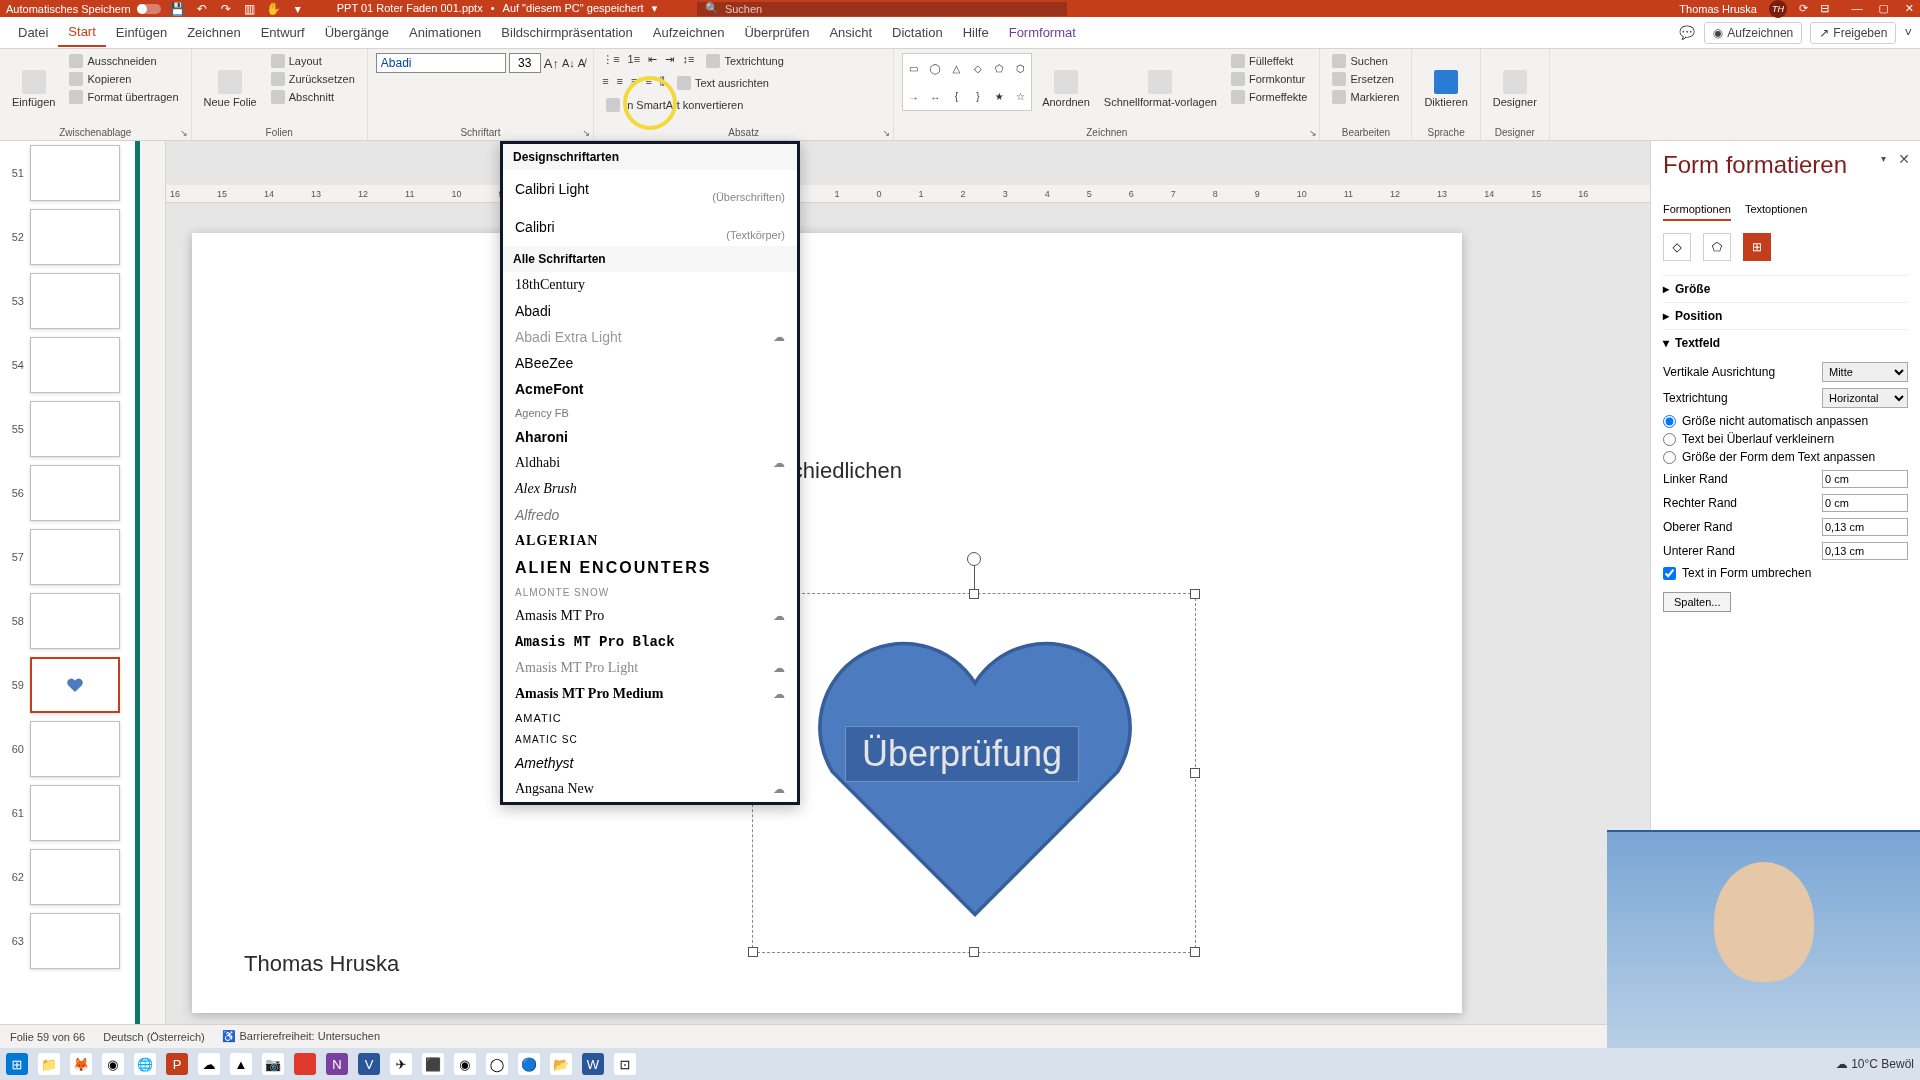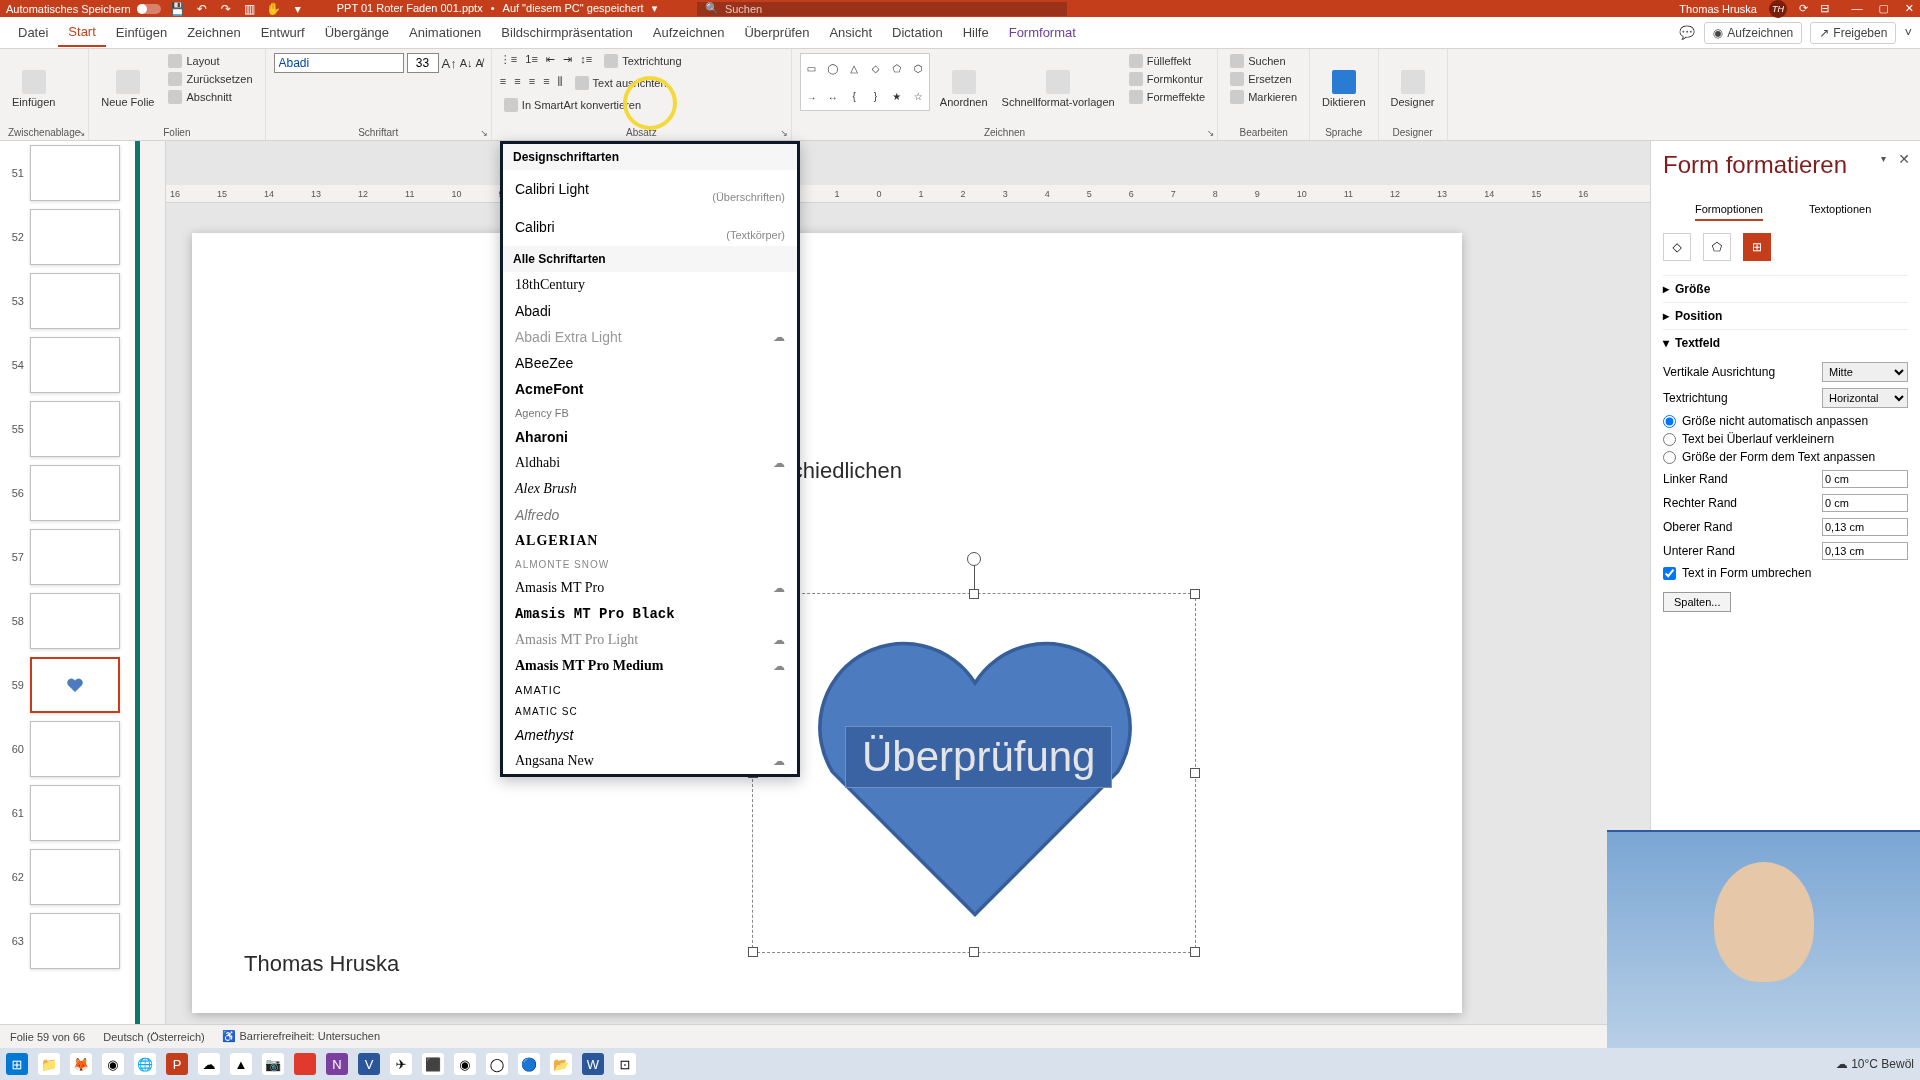--- a/index.html
+++ b/index.html
@@ -61,40 +61,40 @@
 .slide { width: 1270px; height: 780px; background: #fff; margin: 30px 0 0 26px; box-shadow: 0 2px 10px rgba(0,0,0,.25); position: relative; }
 
 
 .slide-text { position: absolute; top: 190px; left: 330px; font-size: 22px; color: #2b2b2b; line-height: 1.45; }
 .slide-text .u { border-bottom: 1px solid #888; }
 .heart-wrap { position: absolute; top: 360px; left: 560px; width: 444px; height: 360px; border: 1px dashed #888; }
 .handle { width: 10px; height: 10px; background: #fff; border: 1px solid #555; position: absolute; }
 .rot { width: 14px; height: 14px; border: 1px solid #555; border-radius: 50%; background: #fff; position: absolute; top: -42px; left: 50%; transform: translateX(-50%); }
 .rot-line { position: absolute; width: 1px; height: 28px; background: #555; top: -28px; left: 50%; }
 .heart { position: absolute; top: 8px; left: 44px; width: 356px; height: 340px; }
-.heart-text { position: absolute; top: 132px; left: 92px; background: #3a63a3; color: #e4e4e4; font-size: 42px; padding: 6px 16px; border: 1px solid rgba(255,255,255,.3); }
+.heart-text { position: absolute; top: 132px; left: 92px; background: #3a63a3; color: #e4e4e4; font-size: 36px; padding: 6px 16px; border: 1px solid rgba(255,255,255,.3); }
 .author { position: absolute; bottom: 36px; left: 52px; font-size: 22px; color: #2b2b2b; }
 
 
 .font-dropdown { position: absolute; top: 0px; left: 360px; width: 300px; background: #fff; border: 3px solid #0f172a; box-shadow: 0 4px 14px rgba(0,0,0,.25); z-index: 500; font-size: 14px; max-height: 720px; overflow-y: auto; }
 .fd-header { font-weight: bold; background: #f6f6f6; padding: 6px 10px; font-size: 12px; }
 .fd-item { padding: 5px 12px; display: flex; justify-content: space-between; align-items: center; cursor: pointer; }
 .fd-item .hint { color: #888; font-size: 11px; margin-top: 16px; }
 .fd-item .cloud { color: #888; font-size: 12px; }
 
 
 .hl { position: absolute; top: 76px; left: 623px; width: 54px; height: 54px; border: 4px solid #f3d93a; border-radius: 50%; z-index: 600; pointer-events: none; }
 
 
 .pane { width: 270px; background: #fff; border-left: 1px solid #d4d4d4; padding: 10px 12px; font-size: 12px; position: relative; }
 .pane h2 { font-size: 24px; font-weight: normal; color: #7f1d1d; margin-bottom: 24px; }
 .pane .close-x { position: absolute; top: 10px; right: 10px; font-size: 14px; color: #555; cursor: pointer; }
 .pane .drop-x { position: absolute; top: 12px; right: 34px; font-size: 10px; color: #555; }
 .pane-tabs { display: flex; gap: 14px; font-size: 11px; margin: 6px 0 12px 0; }
-.pane-tabs .pt { padding-bottom: 4px; cursor: pointer; margin-left: 32px; }
+.pane-tabs .pt { padding-bottom: 4px; cursor: pointer; }
 .pane-tabs .pt.active { border-bottom: 2px solid #c43e1c; }
 .pane-icons { display: flex; gap: 12px; margin-bottom: 14px; }
 .pane-icons .pi { width: 28px; height: 28px; border: 1px solid #d0d0d0; display: flex; align-items: center; justify-content: center; }
 .pane-icons .pi.active { background: #c43e1c; border-color: #c43e1c; color: #fff; }
 .section-row { padding: 6px 0; border-top: 1px solid #eee; cursor: pointer; font-size: 12px; font-weight: bold; display: flex; align-items: center; gap: 6px; }
 .field-row { display: flex; align-items: center; justify-content: space-between; margin: 6px 0; font-size: 12px; }
 .field-row select, .field-row input { width: 86px; font-size: 11px; padding: 2px; border: 1px solid #aaa; }
 .radio-row, .check-row { display: flex; align-items: center; gap: 6px; margin: 4px 0; font-size: 12px; }
 .pane-btn { margin-top: 8px; padding: 3px 10px; border: 1px solid #999; background: #f3f3f3; font-size: 11px; cursor: pointer; }
 
@@ -181,20 +181,34 @@
   </div>
 </div>
 
 <div class="ribbon">
   <div class="group">
     <div class="group-content">
       <div class="big-btn">
           <div class="icon"></div>
           <span>Einfügen</span>
         </div>
+      <div class="stack">
+        <div class="small-btn">
+            <span class="i"></span>
+            <span>Ausschneiden</span>
+          </div>
+        <div class="small-btn">
+            <span class="i"></span>
+            <span>Kopieren</span>
+          </div>
+        <div class="small-btn">
+            <span class="i"></span>
+            <span>Format übertragen</span>
+          </div>
+      </div>
     </div>
     <div class="group-label">Zwischenablage</div>
     <span class="dialog-launcher">↘</span>
   </div>
 
   <div class="group">
     <div class="group-content">
       <div class="big-btn">
           <div class="icon"></div>
           <span>Neue Folie</span>
@@ -516,20 +530,23 @@
           <div class="fd-item">
             <span style="font-style:italic;font-family:cursive;">Alex Brush</span>
           </div>
           <div class="fd-item">
             <span style="font-style:italic;color:#777;">Alfredo</span>
           </div>
           <div class="fd-item">
             <span style="font-family:serif;letter-spacing:1px;font-weight:bold;">ALGERIAN</span>
           </div>
           <div class="fd-item">
+            <span style="font-weight:bold;letter-spacing:2px;font-size:16px;">ALIEN ENCOUNTERS</span>
+          </div>
+          <div class="fd-item">
             <span style="font-size:10px;letter-spacing:1px;color:#888;">ALMONTE SNOW</span>
           </div>
           <div class="fd-item">
             <span style="font-family:serif;">Amasis MT Pro</span>
             <span class="cloud">☁</span>
           </div>
           <div class="fd-item">
             <span style="font-weight:bold;font-family:Liberation Mono, monospace;">Amasis MT Pro Black</span>
           </div>
           <div class="fd-item">

